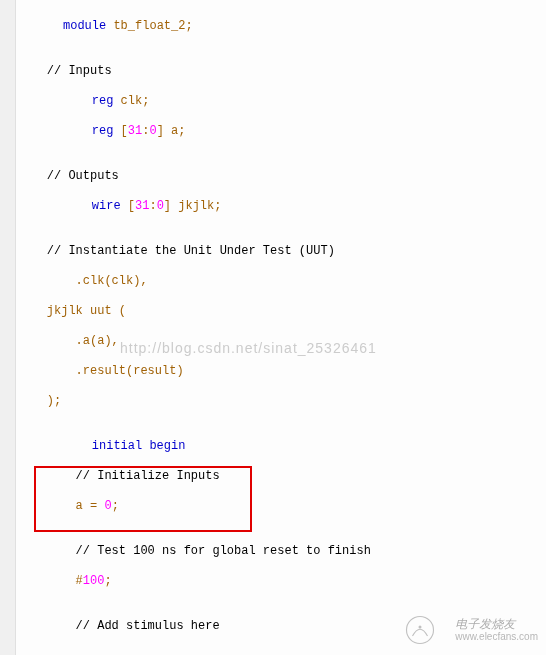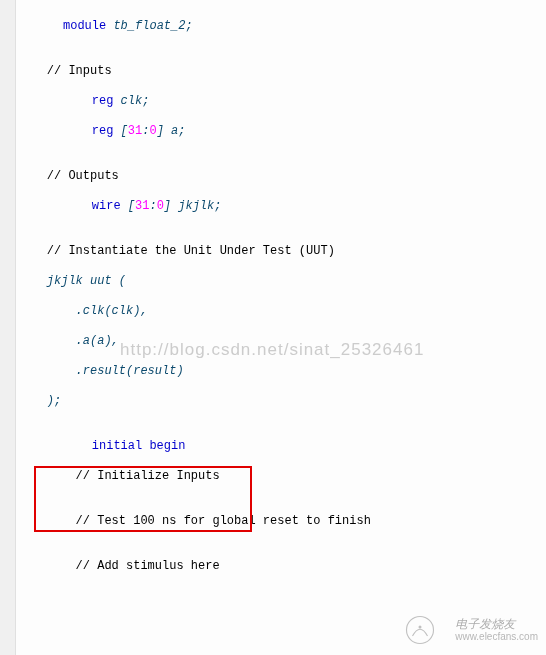--- a/index.html
+++ b/index.html
@@ -21,37 +21,37 @@
     }
     .code-area {
       padding: 4px 0 4px 18px;
       line-height: 15px;
       white-space: pre;
     }
     .line { display: block; }
     .kw { color: #0000cc; padding-left: 45px; }
     .cm { color: #000000; }
     .num { color: #ff00ff; margin-top: 24px; }
-    .txt { color: #0c4a6e; font-style: italic; }
+    .txt { color: #a16207; }
     .highlight-box {
       position: absolute;
       border: 2px solid #e00000;
       left: 34px;
       top: 466px;
       width: 218px;
       height: 66px;
       pointer-events: none;
     }
     .watermark {
       position: absolute;
       left: 120px;
       top: 340px;
       color: #ccc;
       font-family: Arial, sans-serif;
-      font-size: 17px;
+      font-size: 14px;
       letter-spacing: 1px;
       pointer-events: none;
     }
     .logo {
       position: absolute;
       right: 8px;
       bottom: 10px;
       display: flex;
       align-items: center;
       gap: 20px;
@@ -70,30 +70,32 @@
 <span class="line"><span class="kw">module</span><span class="txt"> tb_float_2;</span></span>
 <span class="line"></span>
 <span class="line"><span class="cm">    // Inputs</span></span>
 <span class="line"><span class="kw">    reg</span><span class="txt"> clk;</span></span>
 <span class="line"><span class="kw">    reg</span><span class="txt"> [</span><span class="num">31</span><span class="txt">:</span><span class="num">0</span><span class="txt">] a;</span></span>
 <span class="line"></span>
 <span class="line"><span class="cm">    // Outputs</span></span>
 <span class="line"><span class="kw">    wire</span><span class="txt"> [</span><span class="num">31</span><span class="txt">:</span><span class="num">0</span><span class="txt">] jkjlk;</span></span>
 <span class="line"></span>
 <span class="line"><span class="cm">    // Instantiate the Unit Under Test (UUT)</span></span>
+<span class="line"><span class="txt">        .clk(clk),</span></span>
 <span class="line"><span class="txt">    jkjlk uut (</span></span>
-<span class="line"><span class="txt">        .clk(clk),</span></span>
 <span class="line"><span class="txt">        .a(a),</span></span>
 <span class="line"><span class="txt">        .result(result)</span></span>
 <span class="line"><span class="txt">    );</span></span>
 <span class="line"></span>
 <span class="line"><span class="kw">    initial begin</span></span>
 <span class="line"><span class="cm">        // Initialize Inputs</span></span>
+<span class="line"><span class="txt">        a = </span><span class="num">0</span><span class="txt">;</span></span>
 <span class="line"></span>
 <span class="line"><span class="cm">        // Test 100 ns for global reset to finish</span></span>
+<span class="line"><span class="txt">        #</span><span class="num">100</span><span class="txt">;</span></span>
 <span class="line"></span>
 <span class="line"><span class="cm">        // Add stimulus here</span></span>
 <span class="line"></span>
 
 <span class="line"></span>
 
 
 
 
 <span class="line"></span>

